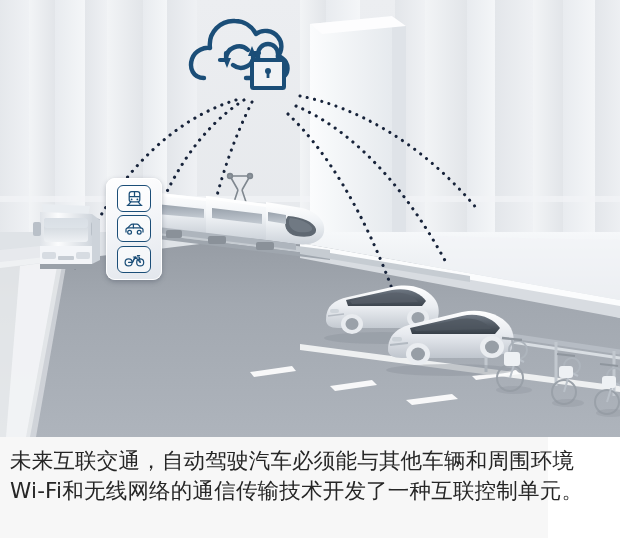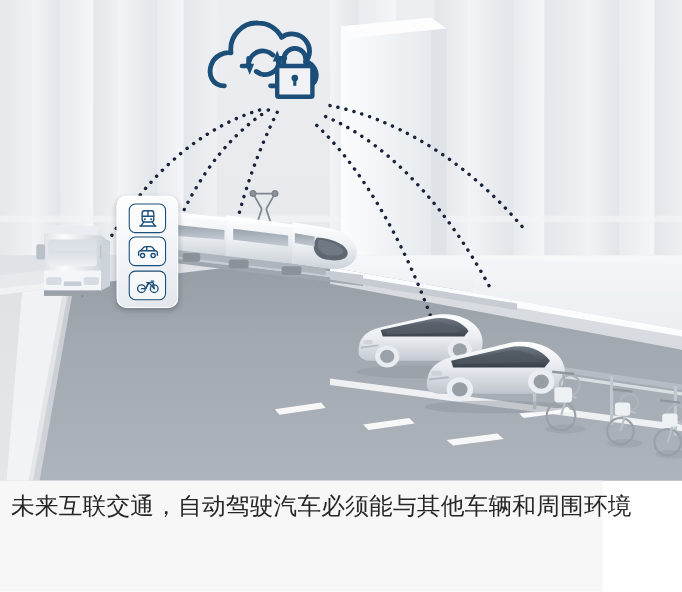--- a/index.html
+++ b/index.html
@@ -451,15 +451,16 @@
             <line x1="13.4" y1="2.6" x2="15.6" y2="2.6"></line>
           </g>
         </svg>
       </div>
     </div>
 
   </div>
 
   <div id="caption">
     <p>未来互联交通，自动驾驶汽车必须能与其他车辆和周围环境</p>
+    <p>Wi-Fi和无线网络的通信传输技术开发了一种互联控制单元。</p>
   </div>
 
 </div>
 
 </body></html>

